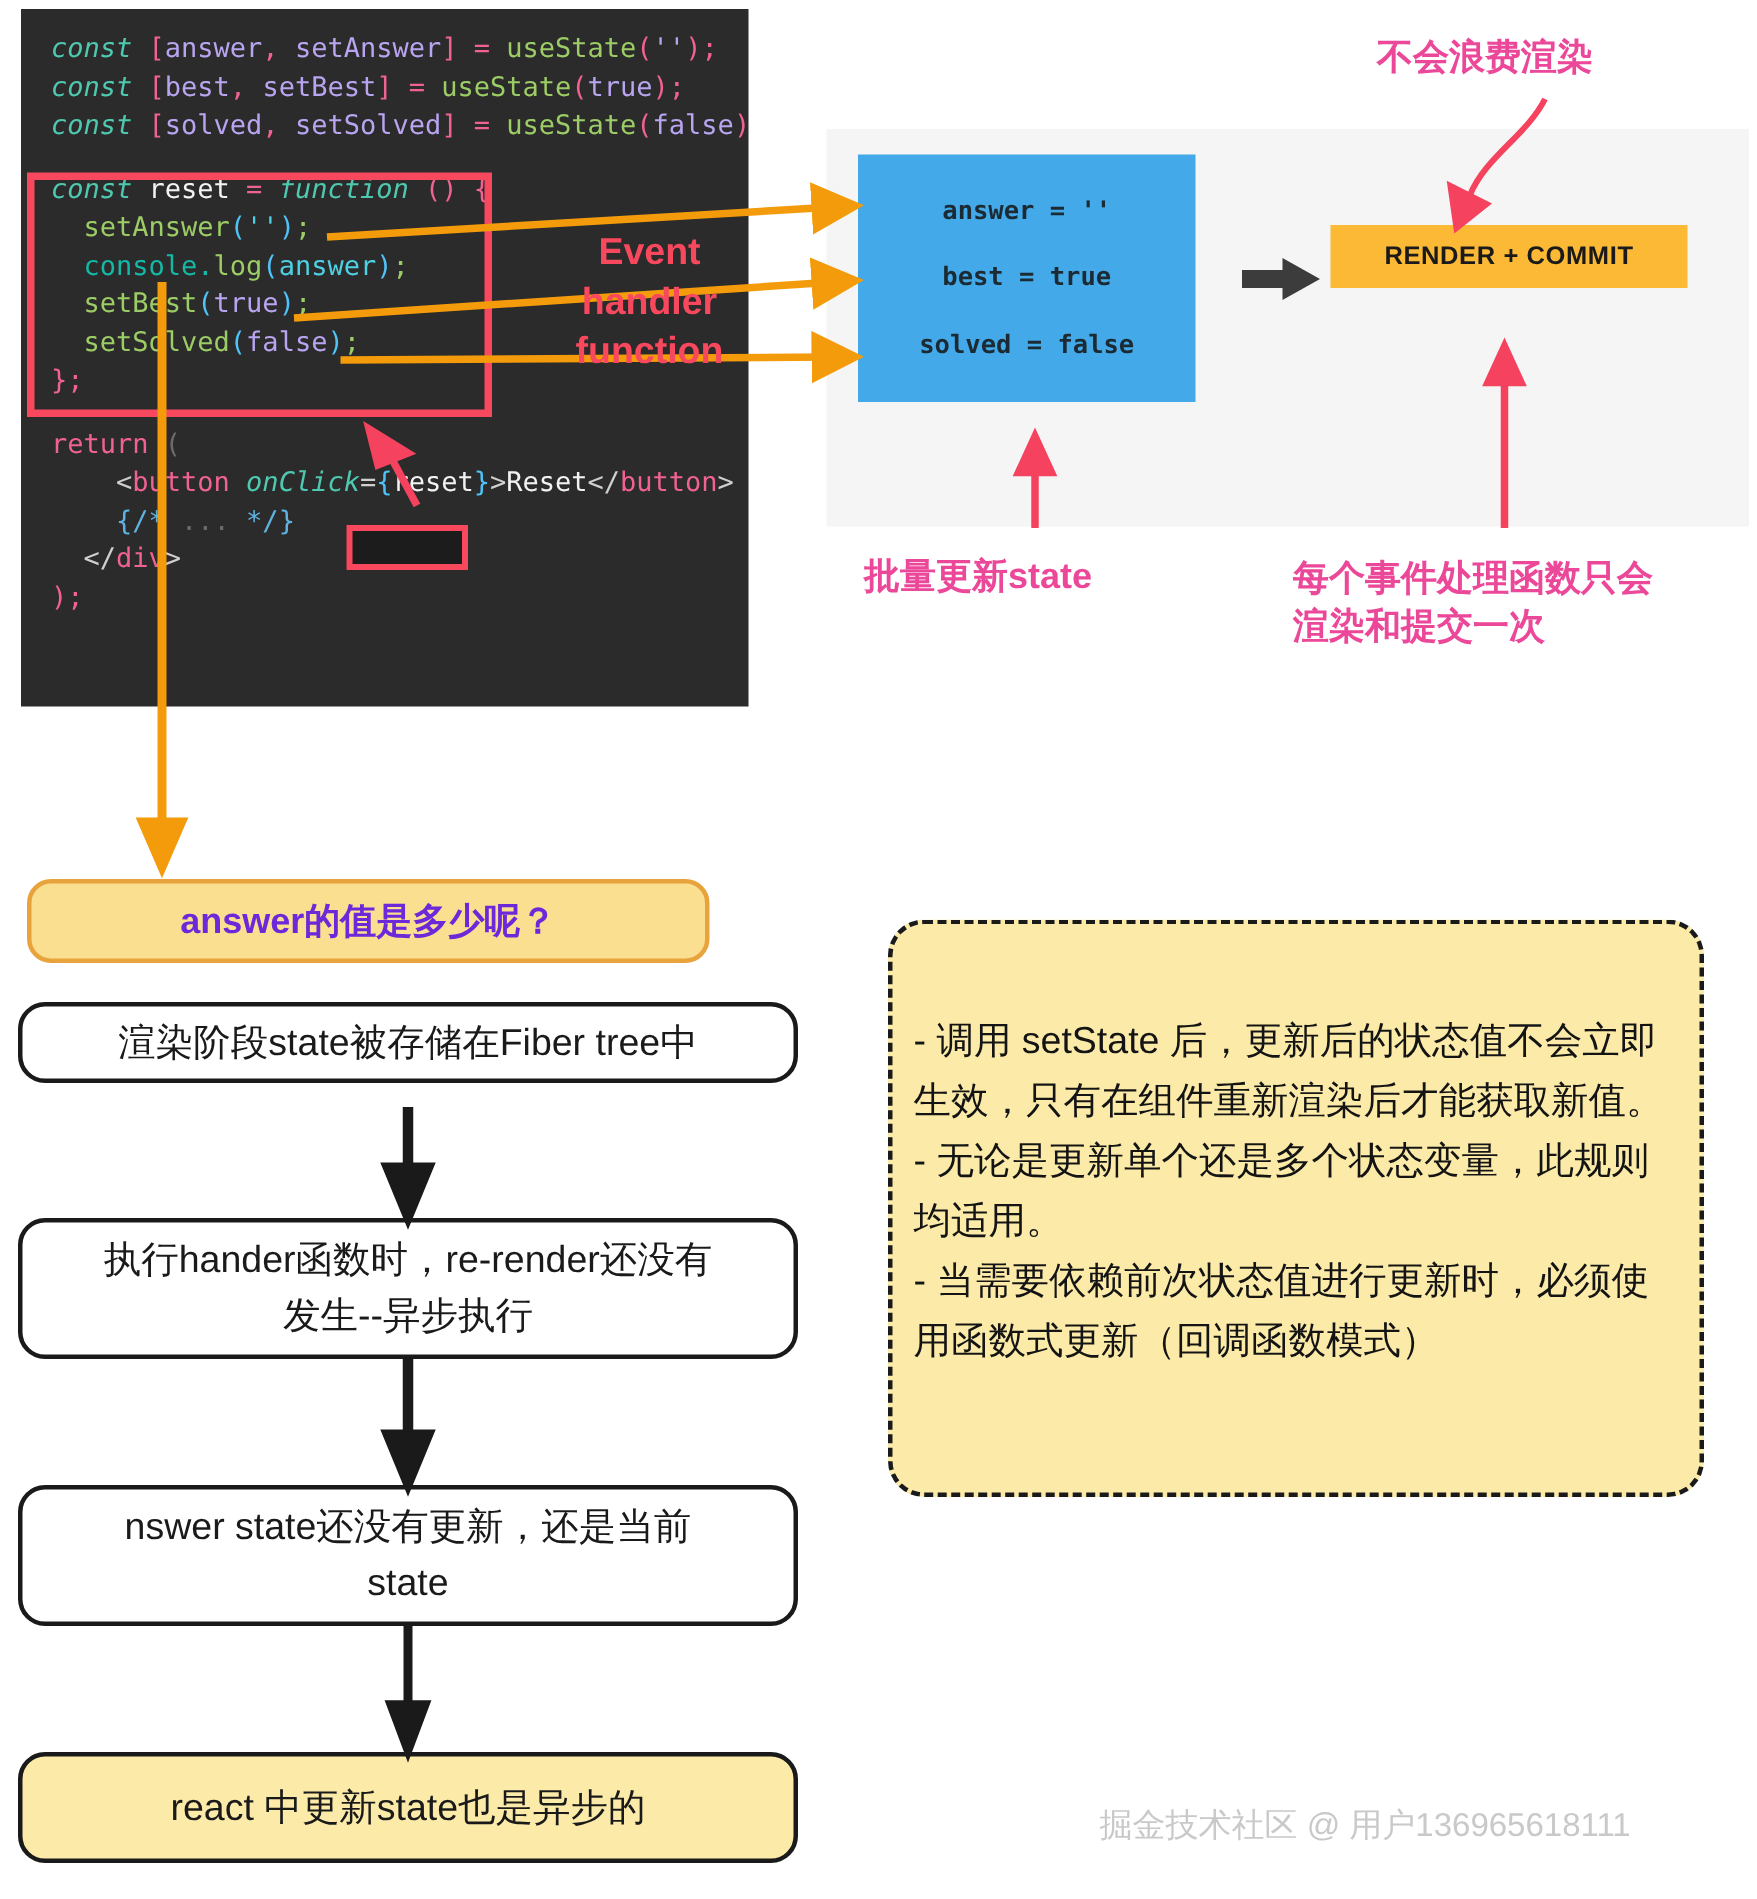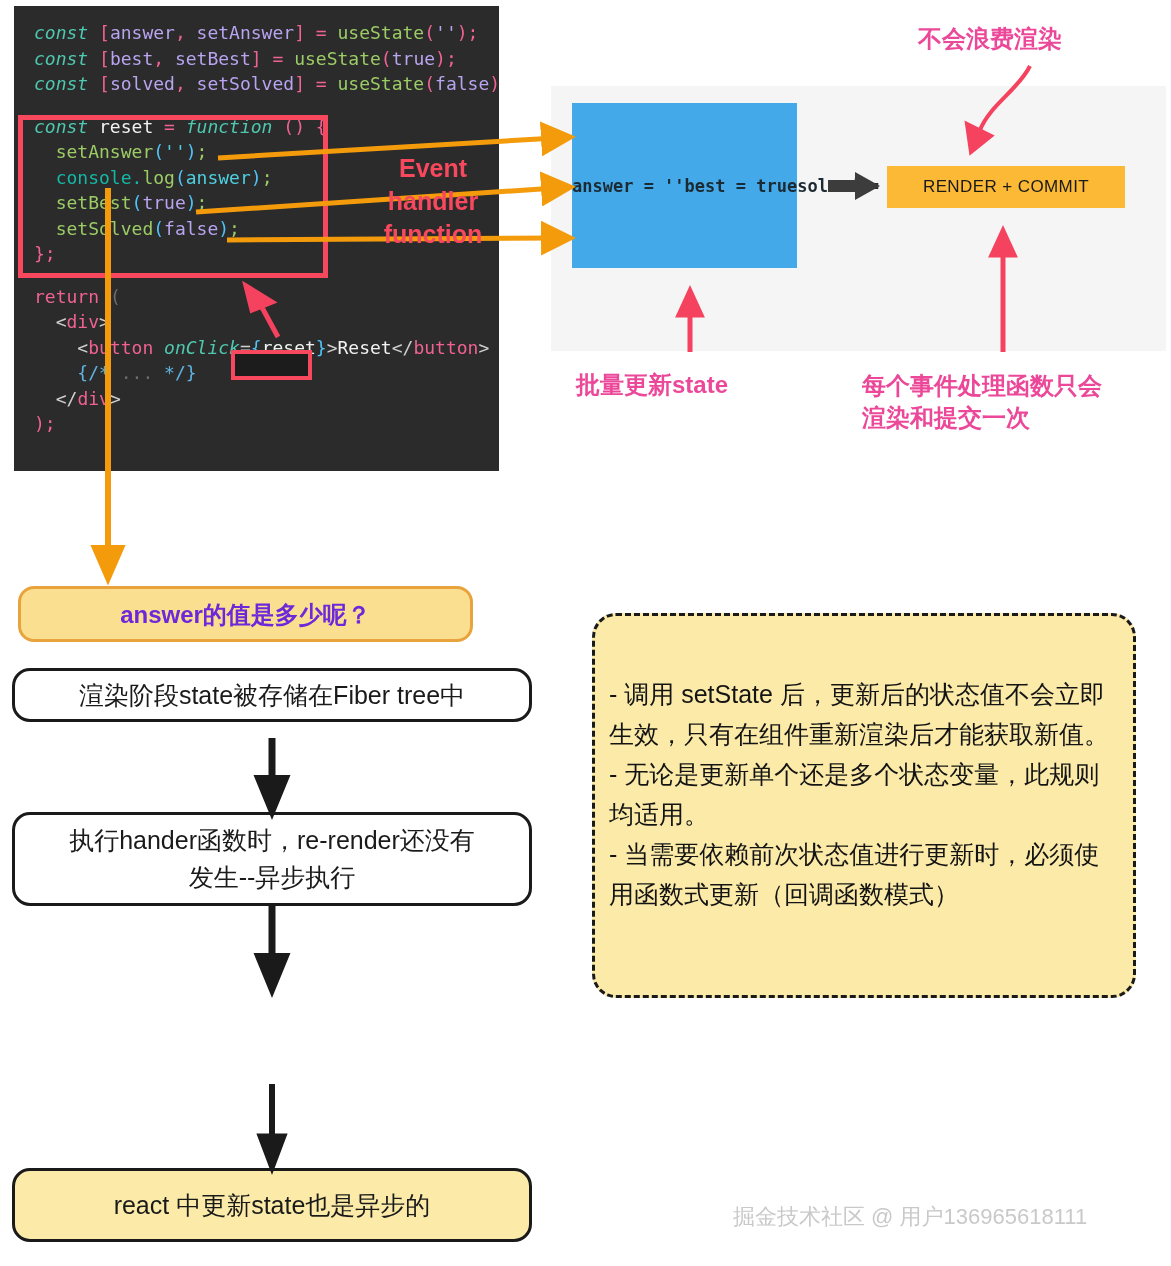--- a/index.html
+++ b/index.html
@@ -80,40 +80,40 @@
     position: absolute;
     left: 551px; top: 86px;
     width: 615px; height: 265px;
     background: #f5f5f5;
   }
   .blue-box {
     position: absolute;
     left: 572px; top: 103px;
     width: 225px; height: 165px;
     background: #43a9e8;
-    display: flex; flex-direction: row;
+    display: flex; flex-direction: column;
     justify-content: space-around;
     align-items: center;
     padding: 16px 0;
   }
   .blue-line {
     font-family: "DejaVu Sans Mono", "Liberation Mono", monospace;
     font-size: 17px;
     font-weight: bold;
     color: #1c2a33;
     white-space: pre;
   }
   .render-box {
     position: absolute;
-    left: 887px; top: 166px;
+    left: 887px; top: 150px;
     width: 238px; height: 42px;
     background: #fbb935;
     display: flex; align-items: center; justify-content: center;
     font-family: "Liberation Sans", sans-serif;
-    font-weight: normal;
+    font-weight: bold;
     font-size: 17px;
     letter-spacing: 0.4px;
     color: #1a1a1a;
   }
 
   
   .anno-orange {
     position: absolute;
     color: #ec4899;
     font-family: "Liberation Sans", "DejaVu Sans", sans-serif;
@@ -210,21 +210,20 @@
     <div class="code-line">  <span class="fn-green">setBest</span><span class="paren-cyan">(</span><span class="var-purple">true</span><span class="paren-cyan">)</span><span class="fn-green">;</span></div>
 
     <div class="code-line">  <span class="fn-green">setSolved</span><span class="paren-cyan">(</span><span class="var-purple">false</span><span class="paren-cyan">)</span><span class="fn-green">;</span></div>
 
     <div class="code-line"><span class="punct-pink">};</span></div>
 
     <div class="code-line blank"> </div>
 
     <div class="code-line"><span class="kw-return">return</span> <span class="dim">(</span></div>
 
-    <div class="code-line">  <span class="tag-angle">&lt;</span><span class="tag-pink">div</span><span class="tag-angle">&gt;</span></div>
 
     <div class="code-line">    <span class="tag-angle">&lt;</span><span class="tag-pink">button</span> <span class="attr-cyan">onClick</span><span class="tag-angle">=</span><span class="paren-cyan">{</span><span class="plain-white">reset</span><span class="paren-cyan">}</span><span class="tag-angle">&gt;</span><span class="plain-white">Reset</span><span class="tag-angle">&lt;/</span><span class="tag-pink">button</span><span class="tag-angle">&gt;</span></div>
 
     <div class="code-line">    <span class="comment-blue">{/*</span> <span class="dim">...</span> <span class="comment-blue">*/}</span></div>
 
     <div class="code-line">  <span class="tag-angle">&lt;/</span><span class="tag-pink">div</span><span class="tag-angle">&gt;</span></div>
 
     <div class="code-line"><span class="punct-pink">);</span></div>
   </div>
 
@@ -247,20 +246,22 @@
 
   <div class="anno-orange" id="anno-top">不会浪费渲染</div>
   <div class="anno-orange" id="anno-batch">批量更新state</div>
   <div class="anno-orange" id="anno-once">每个事件处理函数只会
 渲染和提交一次</div>
 
   <div class="fbox" id="q-box">answer的值是多少呢？</div>
   <div class="fbox" id="fb1">渲染阶段state被存储在Fiber tree中</div>
   <div class="fbox" id="fb2" style="white-space:pre-line;">执行hander函数时，re-render还没有
 发生--异步执行</div>
+  <div class="fbox" id="fb3" style="white-space:pre-line;">nswer state还没有更新，还是当前
+state</div>
   <div class="fbox" id="fb4">react 中更新state也是异步的</div>
 
   <div class="note-box">
     <p>- 调用 setState 后，更新后的状态值不会立即生效，只有在组件重新渲染后才能获取新值。</p>
     <p>- 无论是更新单个还是多个状态变量，此规则均适用。</p>
     <p>- 当需要依赖前次状态值进行更新时，必须使用函数式更新（回调函数模式）</p>
   </div>
 
   <div class="watermark">掘金技术社区 @ 用户136965618111</div>
 

